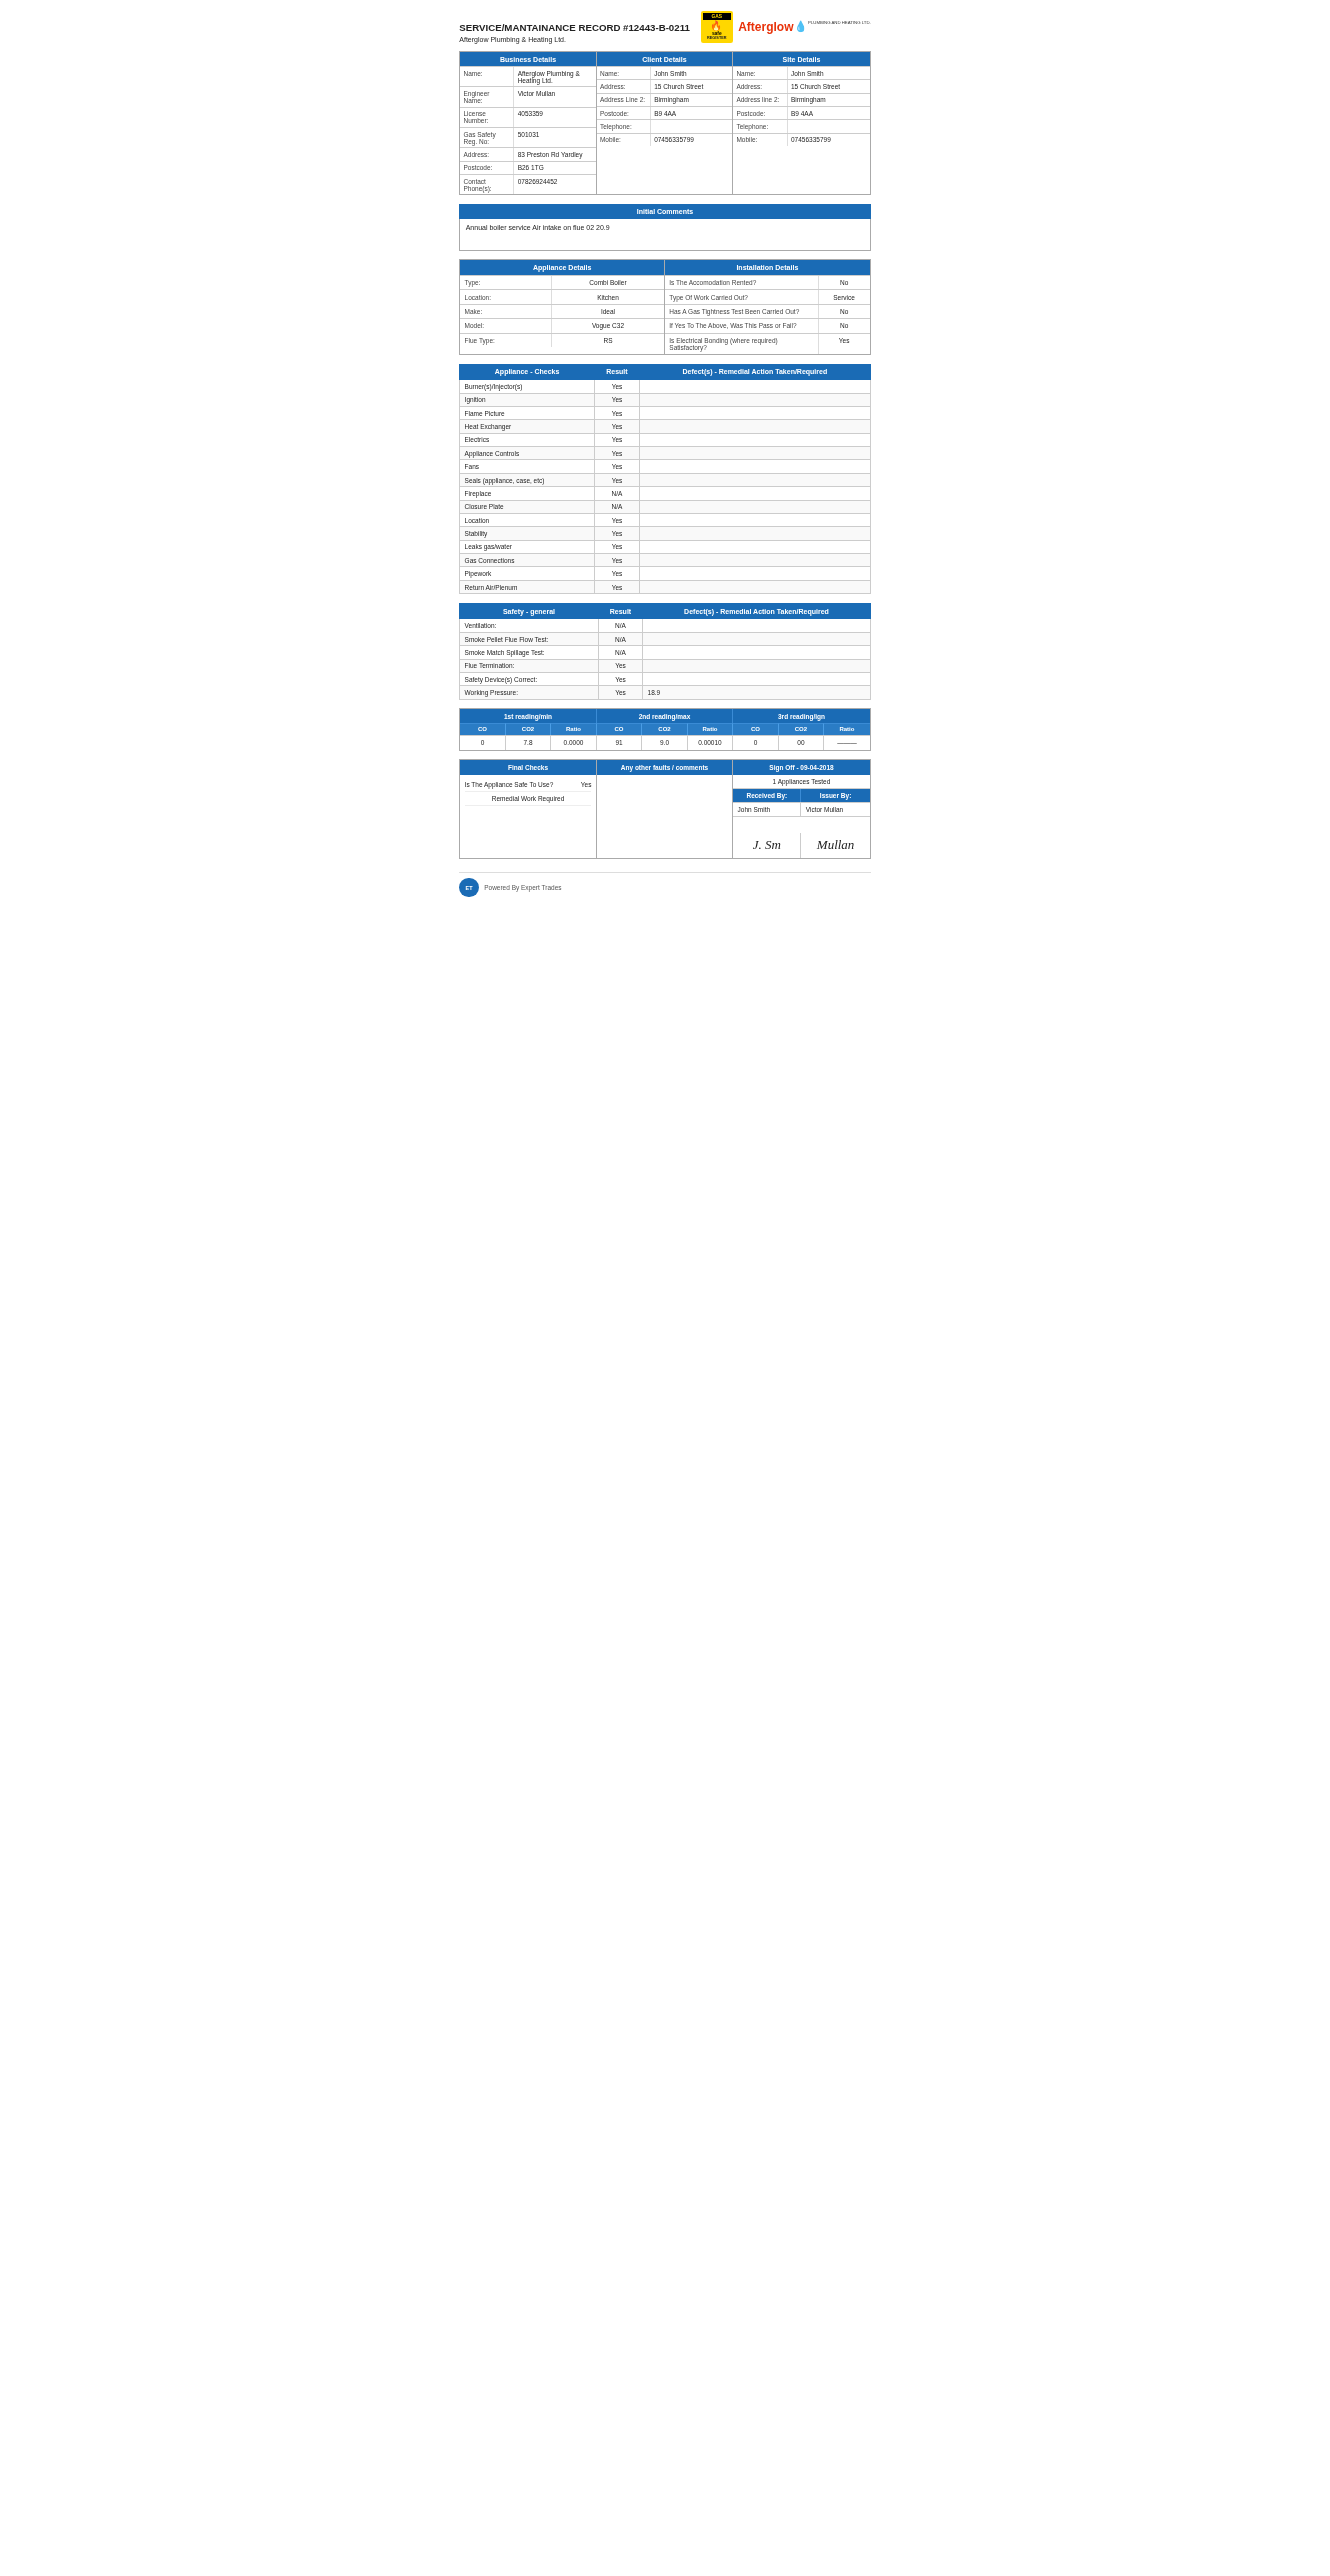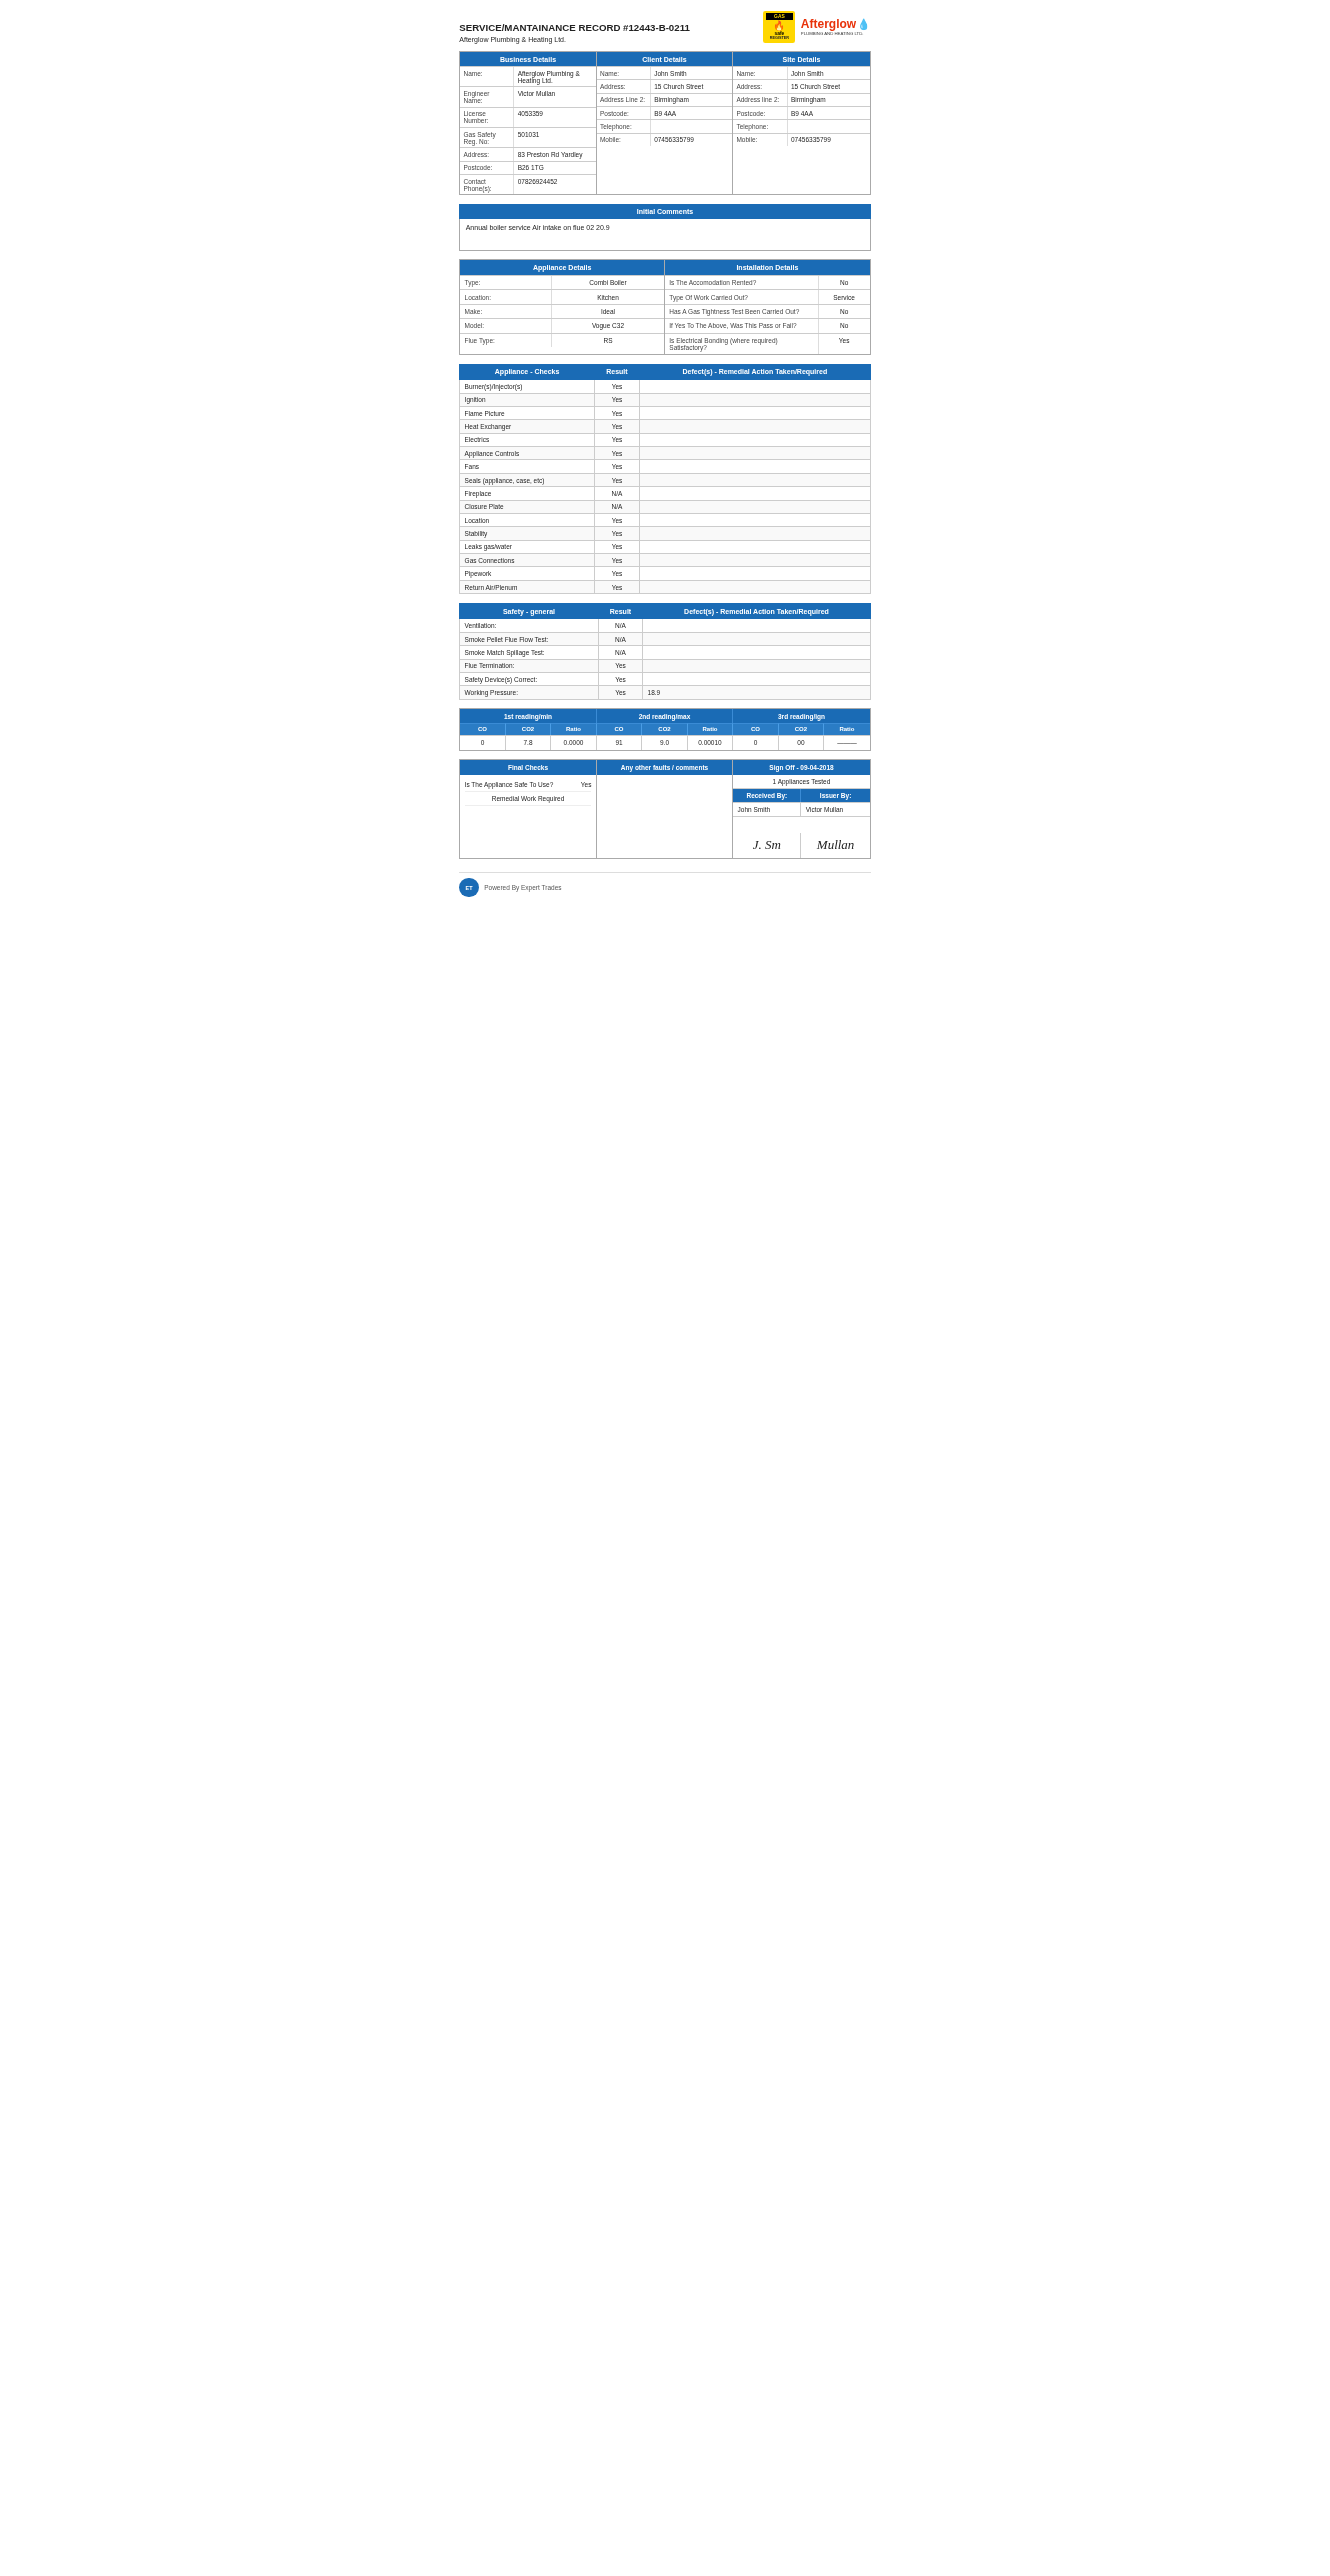--- a/index.html
+++ b/index.html
@@ -8,21 +8,21 @@
     .header { display: flex; justify-content: space-between; align-items: flex-end; margin-bottom: 5.4px; }
     .header-left h1 { font-size: 9.7px; font-weight: bold; margin-bottom: 3.2px; }
     .header-left p { font-size: 7px; }
     .header-right { display: flex; align-items: center; gap: 5.4px; }
     
     .gas-safe-badge { width: 32px; height: 32px; background: #FFD700; border-radius: 2.2px; display: flex; flex-direction: column; align-items: center; justify-content: center; padding: 2.2px; }
     .gas-safe-badge .gs-top { background: #000; color: #FFD700; font-weight: bold; font-size: 4.9px; padding: 1.1px 2.2px; width: 100%; text-align: center; }
     .gas-safe-badge .gs-flame { font-size: 9.7px; }
     .gas-safe-badge .gs-bottom { font-size: 3.8px; font-weight: bold; }
     
-    .afterglow-logo { display: flex; flex-direction: column; align-items: flex-start; }
+    .afterglow-logo { display: flex; flex-direction: row; align-items: flex-start; }
     .afterglow-logo .logo-text { font-size: 12px; font-weight: bold; color: #e8320a; display: flex; align-items: center; gap: 1.1px; }
     .afterglow-logo .logo-sub { font-size: 4.3px; color: #333; }
     .water-drop { color: #1a6bb5; font-size: 10.8px; }
     
     
     .info-grid { display: grid; grid-template-columns: 1fr 1fr 1fr; gap: 0; border: 0.5px solid #aaa; margin-top: 8.7px; }
     .info-col { border-right: 0.5px solid #aaa; }
     .info-col:last-child { border-right: none; }
     .info-col-header { background: #1a6bb5; color: #fff; text-align: center; font-weight: bold; padding: 3.2px; font-size: 7px; }
     .info-row { display: grid; grid-template-columns: 40% 60%; border-top: 0.5px solid #ccc; }

